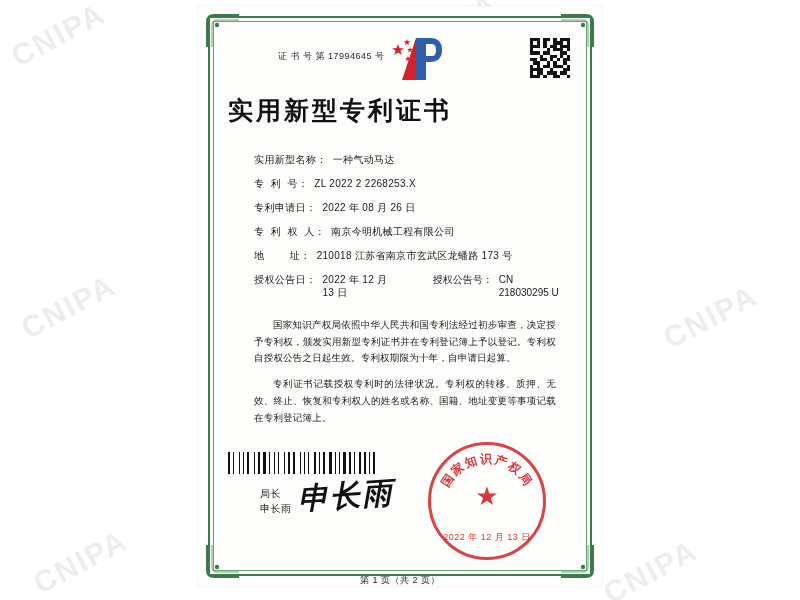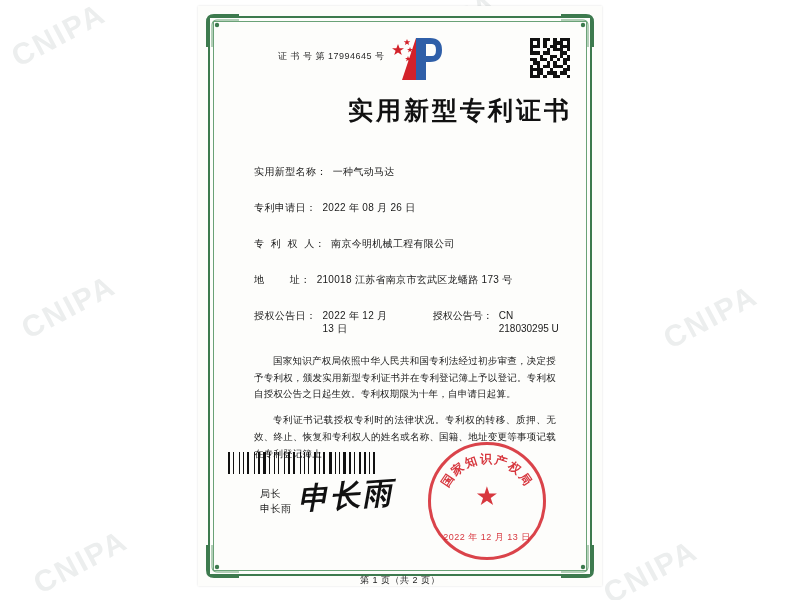--- a/index.html
+++ b/index.html
@@ -114,21 +114,21 @@
     grid-template-columns: repeat(12, 1fr);
     grid-template-rows: repeat(12, 1fr);
     width: 100%;
     height: 100%;
   }
   .qr-grid i { background: transparent; display:block; }
   .qr-grid i.on { background: #111; }
 
   
   .title {
-    text-align: right;
+    text-align: left;
     font-size: 25px;
     font-weight: bold;
     letter-spacing: 3px;
     color: #111;
     margin-top: 2px;
     font-family: "DejaVu Sans", "Liberation Sans", sans-serif;
   }
 
   
   .fields {
@@ -146,21 +146,20 @@
   }
   .f-label {
     flex: 0 0 auto;
     white-space: pre;
     letter-spacing: 0.4px;
     text-align: center;
   }
   .f-value {
     margin-left: 6px;
     letter-spacing: 0.3px;
-    margin-top: 12px;
   }
   .field.two-col { display: flex; }
   .f-col2 {
     margin-left: 34px;
     white-space: pre;
   }
   .f-col2-val { margin-left: 6px; }
 
   
   .paras {
@@ -491,20 +490,24 @@
       </div>
 
       <div class="title">实用新型专利证书</div>
 
       <div class="fields">
         <div class="field">
           <span class="f-label">实用新型名称：</span>
           <span class="f-value">一种气动马达</span>
         </div>
         <div class="field">
+          <span class="f-label">专  利  号：</span>
+          <span class="f-value">ZL 2022 2 2268253.X</span>
+        </div>
+        <div class="field">
           <span class="f-label">专利申请日：</span>
           <span class="f-value">2022 年 08 月 26 日</span>
         </div>
         <div class="field">
           <span class="f-label">专  利  权  人：</span>
           <span class="f-value">南京今明机械工程有限公司</span>
         </div>
         <div class="field">
           <span class="f-label">地        址：</span>
           <span class="f-value">210018 江苏省南京市玄武区龙蟠路 173 号</span>

